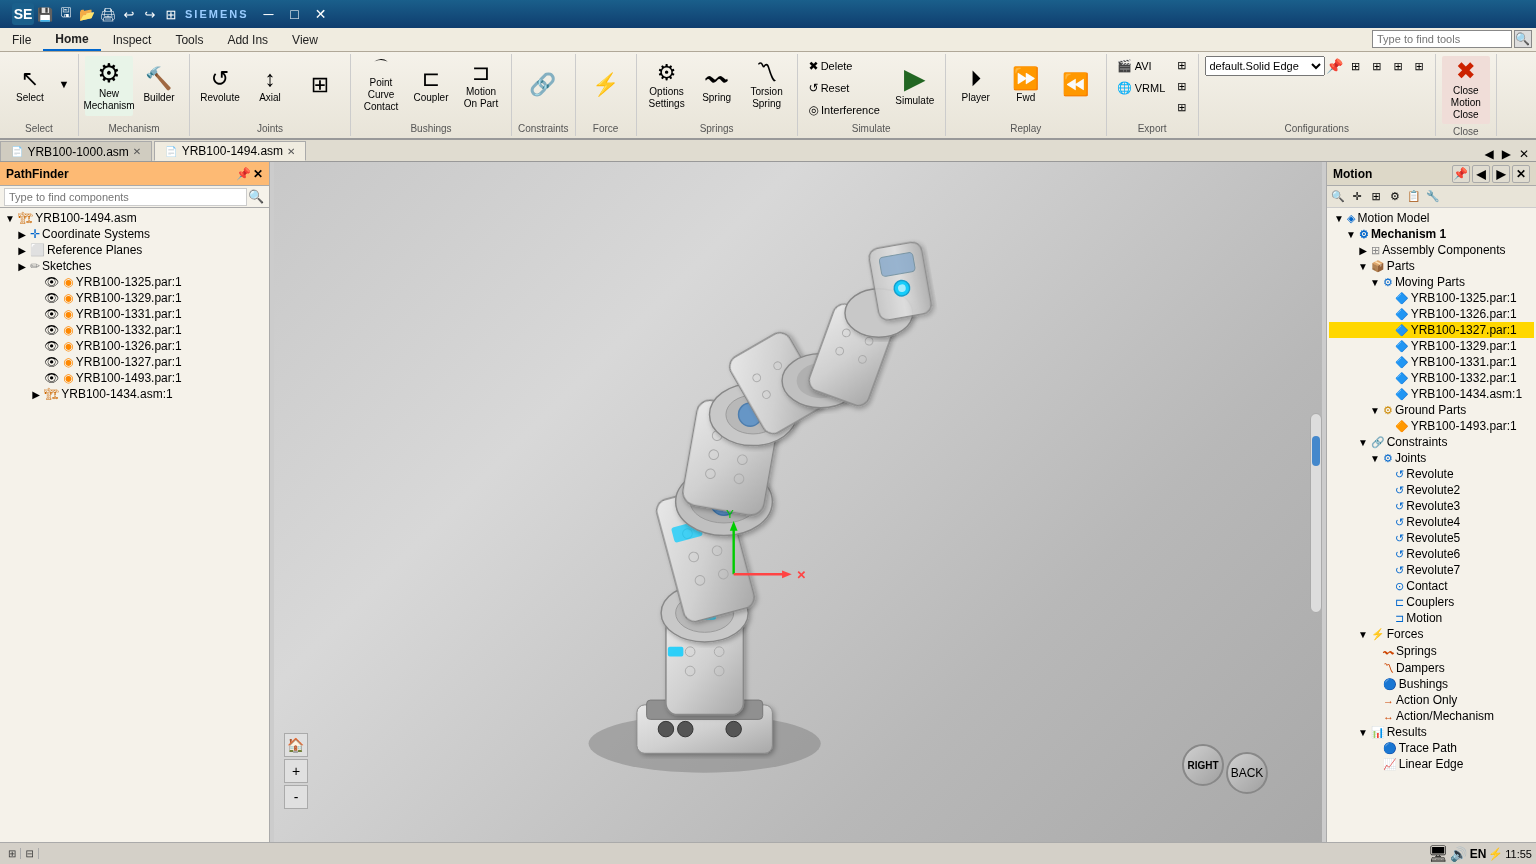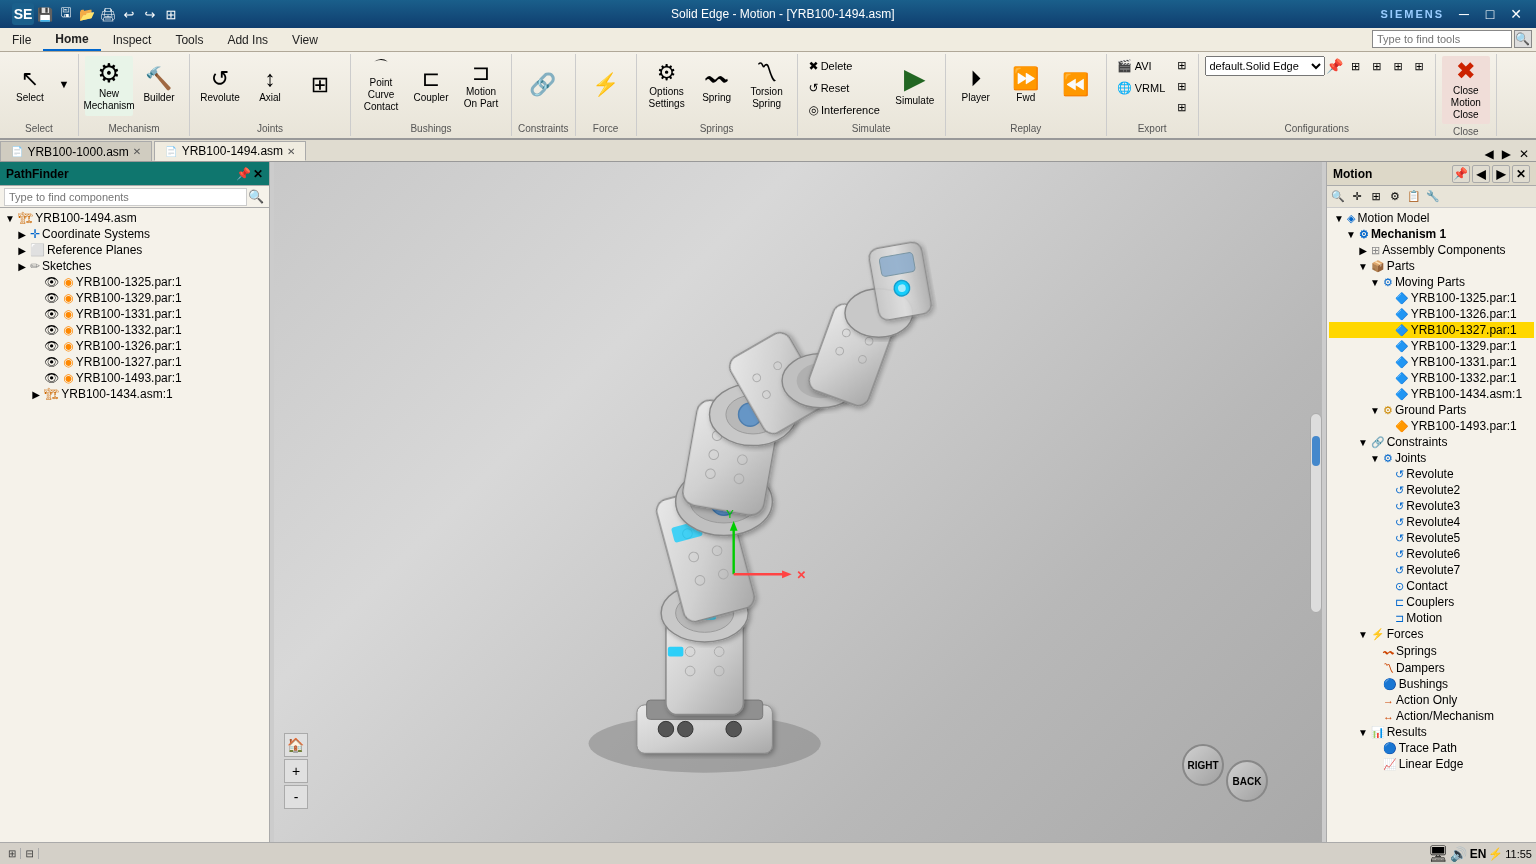--- a/index.html
+++ b/index.html
@@ -87,21 +87,21 @@
     }
 
     
     #pathfinder {
       width: 270px; min-width: 270px;
       background: #f5f2ea;
       border-right: 1px solid #aaa;
       display: flex; flex-direction: column;
     }
     #pathfinder-header {
-      height: 24px; background: #0f766e; display: flex; align-items: center;
+      height: 24px; background: #fdba74; display: flex; align-items: center;
       padding: 0 6px; font-size: 12px; font-weight: bold;
       border-bottom: 1px solid #aaa; justify-content: space-between;
     }
     #pathfinder-search {
       height: 22px; border-bottom: 1px solid #aaa; display: flex; align-items: center; padding: 2px 4px;
     }
     #pathfinder-search input {
       flex: 1; border: 1px solid #ccc; height: 18px; font-size: 11px; padding: 1px 4px;
     }
     #pathfinder-tree { flex: 1; overflow-y: auto; padding: 2px; }
@@ -183,21 +183,20 @@
   <div id="quickaccess">
     <span class="qa-btn" style="font-weight:bold;font-size:14px;background:#1a5f8b;color:white;border-radius:3px;width:22px;height:22px;">SE</span>
     <span class="qa-btn">💾</span>
     <span class="qa-btn">🖫</span>
     <span class="qa-btn">📂</span>
     <span class="qa-btn">🖨</span>
     <span class="qa-btn">↩</span>
     <span class="qa-btn">↪</span>
     <span class="qa-btn">⊞</span>
   </div>
-  <div class="title">Solid Edge - Motion - [YRB100-1494.asm]</div>
   <div style="display:flex;align-items:center;gap:8px;">
     <span style="font-size:11px;font-weight:bold;letter-spacing:2px;color:#99ccff;">SIEMENS</span>
     <div class="wincontrols">
       <button class="winbtn">─</button>
       <button class="winbtn">□</button>
       <button class="winbtn close">✕</button>
     </div>
   </div>
 </div>
 
@@ -630,21 +629,21 @@
 
         <text x="-8" y="-58" font-size="10" fill="#00cc00">Y</text>
       </g>
 
       <rect x="242" y="470" width="16" height="10" rx="2" fill="#00ccff" opacity="0.8"></rect>
     </svg>
 
     <div id="coord-indicator" style="position:absolute;bottom:70px;right:50px;display:flex;gap:2px;">
       <div style="position:relative;width:90px;height:50px;">
         <button style="position:absolute;left:0;top:0;width:42px;height:42px;border-radius:50%;border:2px solid #888;background:linear-gradient(135deg,#d0d0d0,#a0a0a0);cursor:pointer;font-size:10px;font-weight:bold;">RIGHT</button>
-        <button style="position:absolute;left:44px;top:16px;width:42px;height:42px;border-radius:50%;border:2px solid #888;background:linear-gradient(135deg,#d0d0d0,#a0a0a0);cursor:pointer;font-size:10px;font-weight:bold;">BACK</button>
+        <button style="position:absolute;left:44px;top:8px;width:42px;height:42px;border-radius:50%;border:2px solid #888;background:linear-gradient(135deg,#d0d0d0,#a0a0a0);cursor:pointer;font-size:12px;font-weight:normal;">BACK</button>
       </div>
     </div>
 
     <div style="position:absolute;bottom:55px;left:10px;display:flex;flex-direction:column;gap:2px;">
       <button style="width:24px;height:24px;background:#e0e0e0;border:1px solid #aaa;cursor:pointer;font-size:14px;">🏠</button>
       <button style="width:24px;height:24px;background:#e0e0e0;border:1px solid #aaa;cursor:pointer;font-size:14px;">+</button>
       <button style="width:24px;height:24px;background:#e0e0e0;border:1px solid #aaa;cursor:pointer;font-size:14px;">-</button>
     </div>
 
     <div style="position:absolute;right:0;top:50%;transform:translateY(-50%);width:12px;height:200px;background:#ddd;border:1px solid #aaa;border-radius:6px;display:flex;flex-direction:column;align-items:center;justify-content:flex-start;padding:2px 0;">

